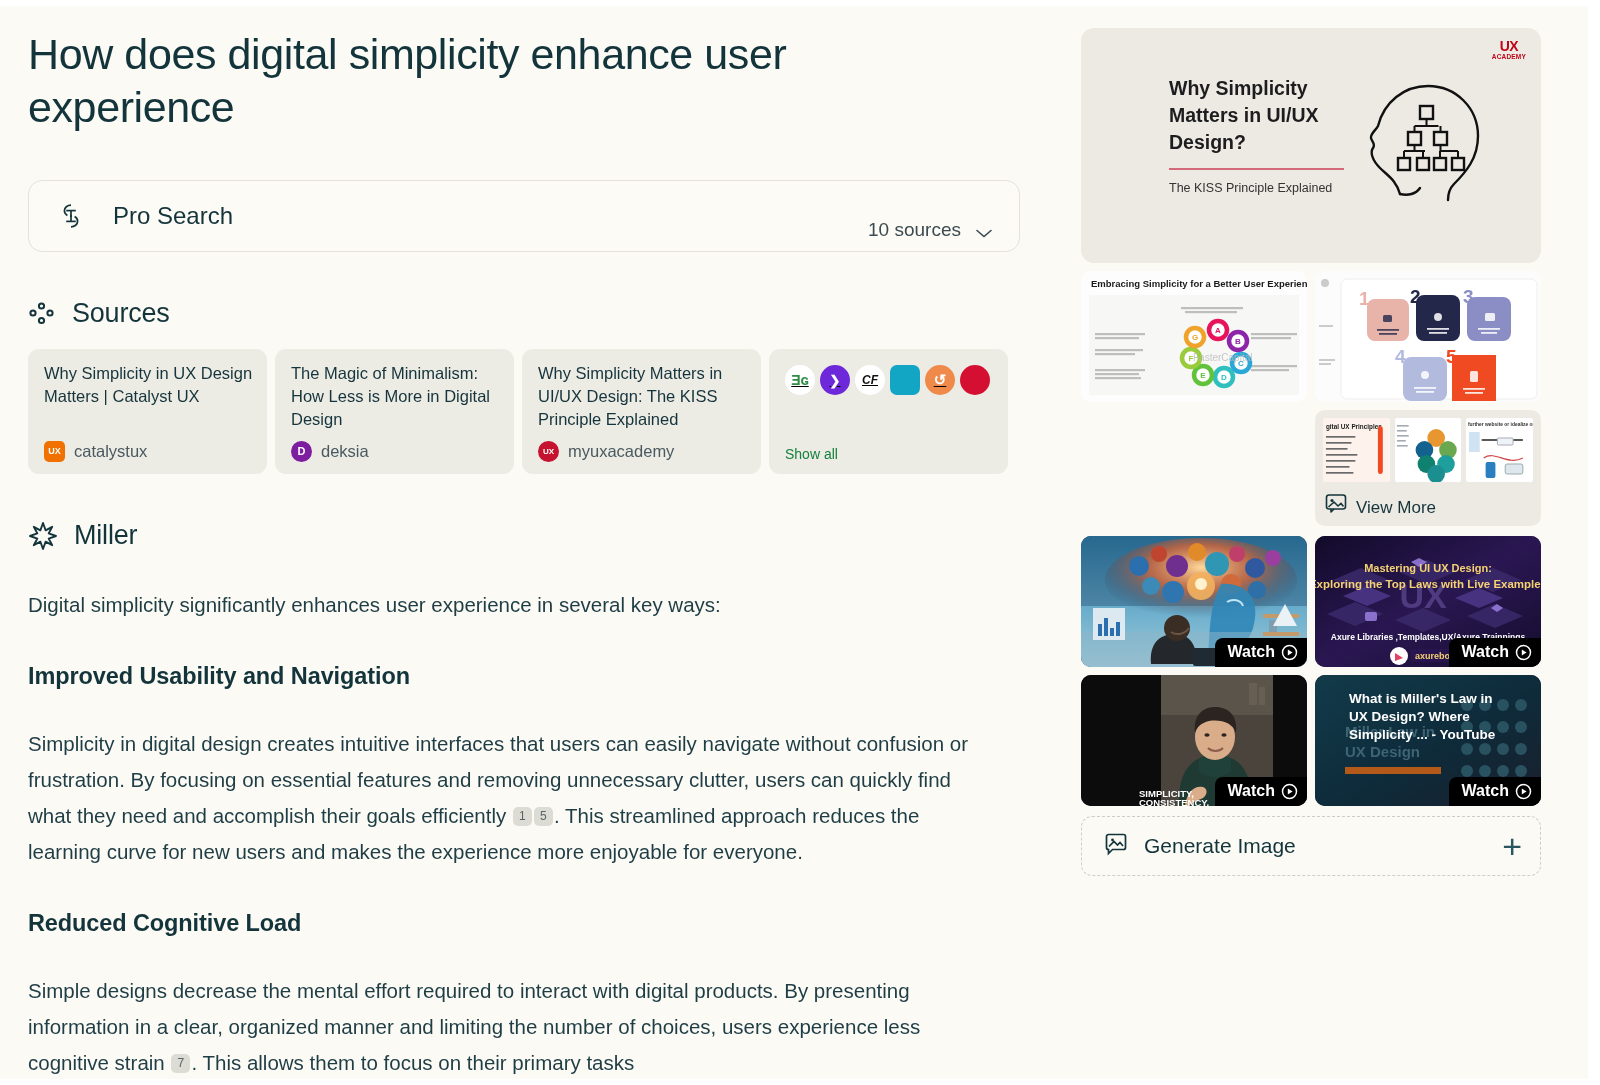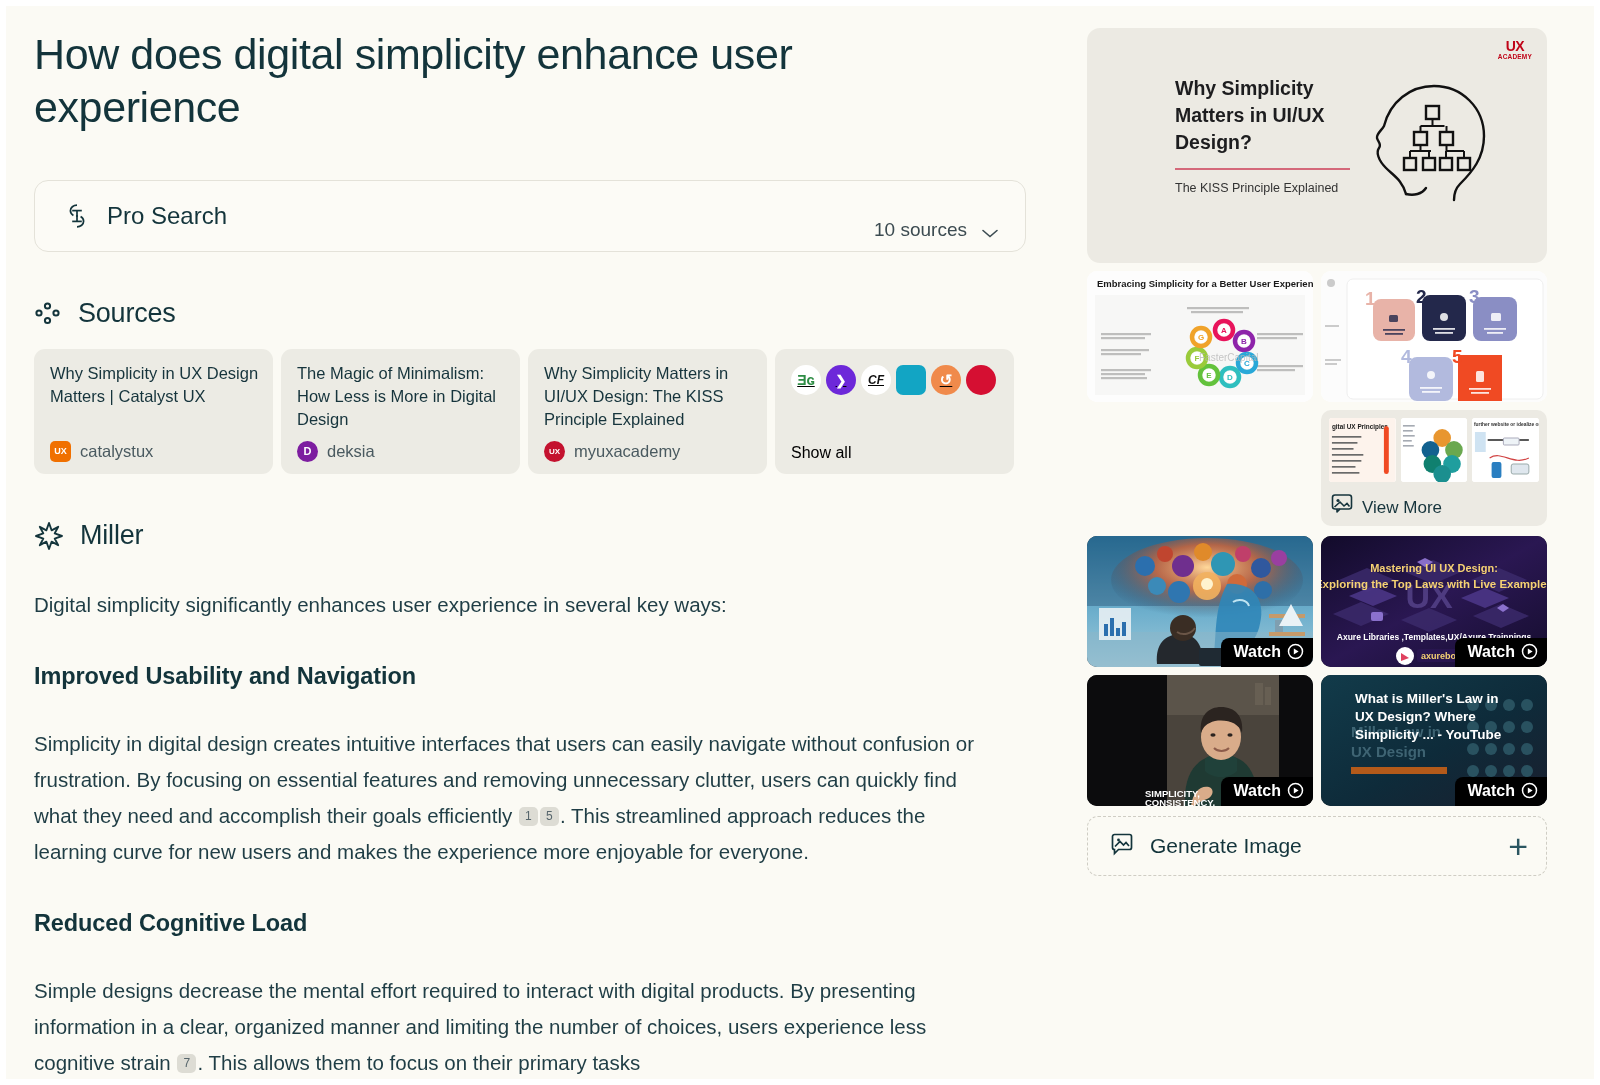--- a/index.html
+++ b/index.html
@@ -4,21 +4,21 @@
 <style>
   * { box-sizing: border-box; margin: 0; padding: 0; }
   html, body {
     width: 1600px; height: 1085px;
     font-family: "Liberation Sans", sans-serif;
     background: #ffffff;
     overflow: hidden;
   }
   #root {
     position: absolute;
-    left: 6px; top: 6px;
+    left: 0; top: 6px;
     width: 1588px; height: 1073px;
     background: #fbfaf4;
     overflow: hidden;
   }
   
   .left-col {
     position: absolute;
     left: 0; top: 0;
     width: 1060px; height: 1073px;
     padding: 22px 40px 0 28px;
@@ -38,21 +38,21 @@
     height: 72px;
     border: 1px solid #e4e2d9;
     border-radius: 14px;
     background: #fcfbf6;
     display: flex;
     align-items: center;
     padding: 0 26px 0 28px;
   }
   .pro-search .ps-icon { width: 28px; height: 28px; flex: 0 0 auto; }
   .pro-search .ps-label {
-    margin-left: 16px;
+    margin-left: 28px;
     font-size: 24px;
     color: #13343b;
     font-weight: 400;
   }
   .pro-search .ps-right {
     margin-left: auto;
     display: flex;
     align-items: center;
     gap: 14px;
     margin-top: 28px;
@@ -114,21 +114,21 @@
     line-height: 1;
   }
   .favicon.round { border-radius: 50%; }
   .src-domain { font-size: 16.5px; color: #4a5a60; }
   .showall-icons { display: flex; align-items: center; gap: 5px; margin-top: 3px; text-decoration: underline;}
   .mini-ico {
     width: 30px; height: 30px; border-radius: 50%;
     display: flex; align-items: center; justify-content: center;
     font-size: 13px; font-weight: bold; color: #fff; overflow: hidden;
   }
-  .showall-label { margin-top: auto; font-size: 16px; color: #000000; }
+  .showall-label { margin-top: auto; font-size: 14px; color: #15803d; }
 
   
   .ans-p {
     margin-top: 36px;
     font-size: 20.5px;
     line-height: 36px;
     color: #1f3d45;
     max-width: 968px;
   }
   .ans-h3 {
@@ -234,21 +234,21 @@
     cursor: pointer;
   }
   .watch {
     position: absolute; right: 0; bottom: 0;
     background: #000;
     color: #fff;
     font-size: 16px;
     font-weight: 700;
     padding: 5px 9px 6px 13px;
     border-radius: 8px 0 0 0;
-    display: flex; align-items: flex-start; gap: 6px;
+    display: flex; align-items: flex-end; gap: 6px;
   }
   .play-ring { width: 17px; height: 17px; }
 
   
   .genimg {
     margin-top: 10px;
     width: 460px; height: 60px;
     border: 1.5px dashed #cfcdc4;
     border-radius: 11px;
     display: flex; align-items: center;

